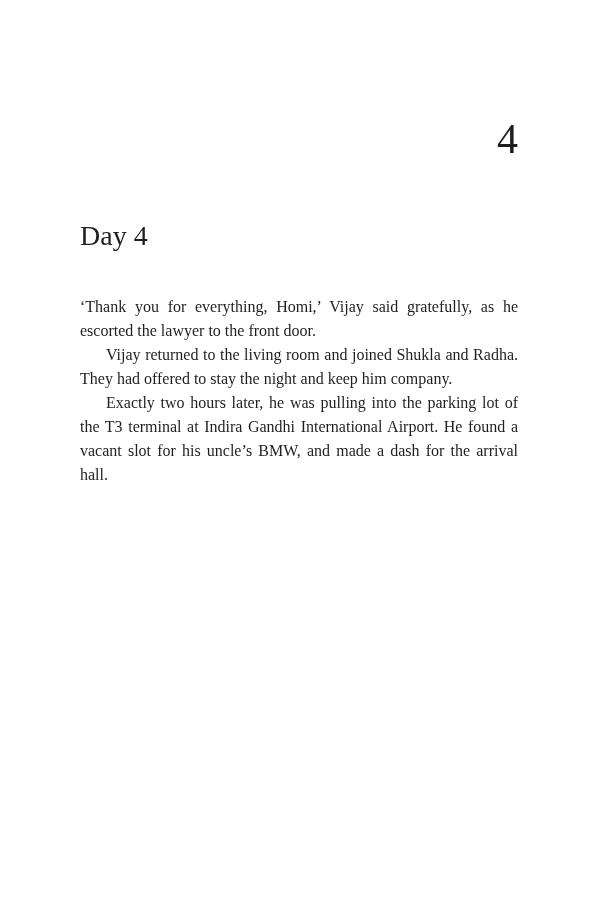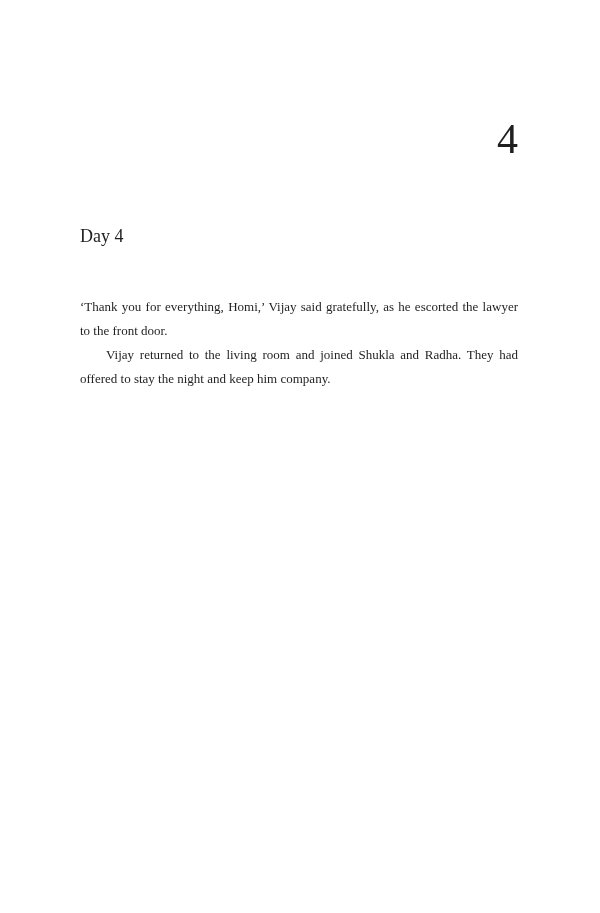--- a/index.html
+++ b/index.html
@@ -21,51 +21,52 @@
   .chapter-number {
     margin: 0;
     padding-top: 115px;
     font-size: 42px;
     line-height: 48px;
     text-align: right;
     font-weight: normal;
   }
   .heading {
     margin: 0;
-    font-size: 18px;
+    font-size: 28px;
     line-height: 26px;
     font-weight: normal;
     text-align: left;
   }
   .heading-day {
     margin-top: 60px;
   }
   .heading-location {
     margin-top: 27px;
   }
   .body-text {
     margin-top: 46px;
   }
   .body-text p {
     margin: 0;
-    font-size: 13px;
+    font-size: 16px;
     line-height: 24px;
     text-align: justify;
     text-justify: inter-word;
   }
   .body-text p.indent {
     text-indent: 26px;
   }
 </style>
 </head>
 <body style="background: rgb(255, 255, 255);">
 
 <div class="page" style="color: rgb(31, 31, 31);">
   <div class="chapter-number">4</div>
 
   <h2 class="heading heading-day">Day 4</h2>
 
 
   <div class="body-text">
     <p>‘Thank you for everything, Homi,’ Vijay said gratefully, as he escorted the lawyer to the front door.</p>
     <p class="indent">Vijay returned to the living room and joined Shukla and Radha. They had offered to stay the night and keep him company.</p>
+    <p class="indent">Exactly two hours later, he was pulling into the parking lot of the T3 terminal at Indira Gandhi International Airport. He found a vacant slot for his uncle’s BMW, and made a dash for the arrival hall.</p>
   </div>
 </div>
 
 </body></html>

